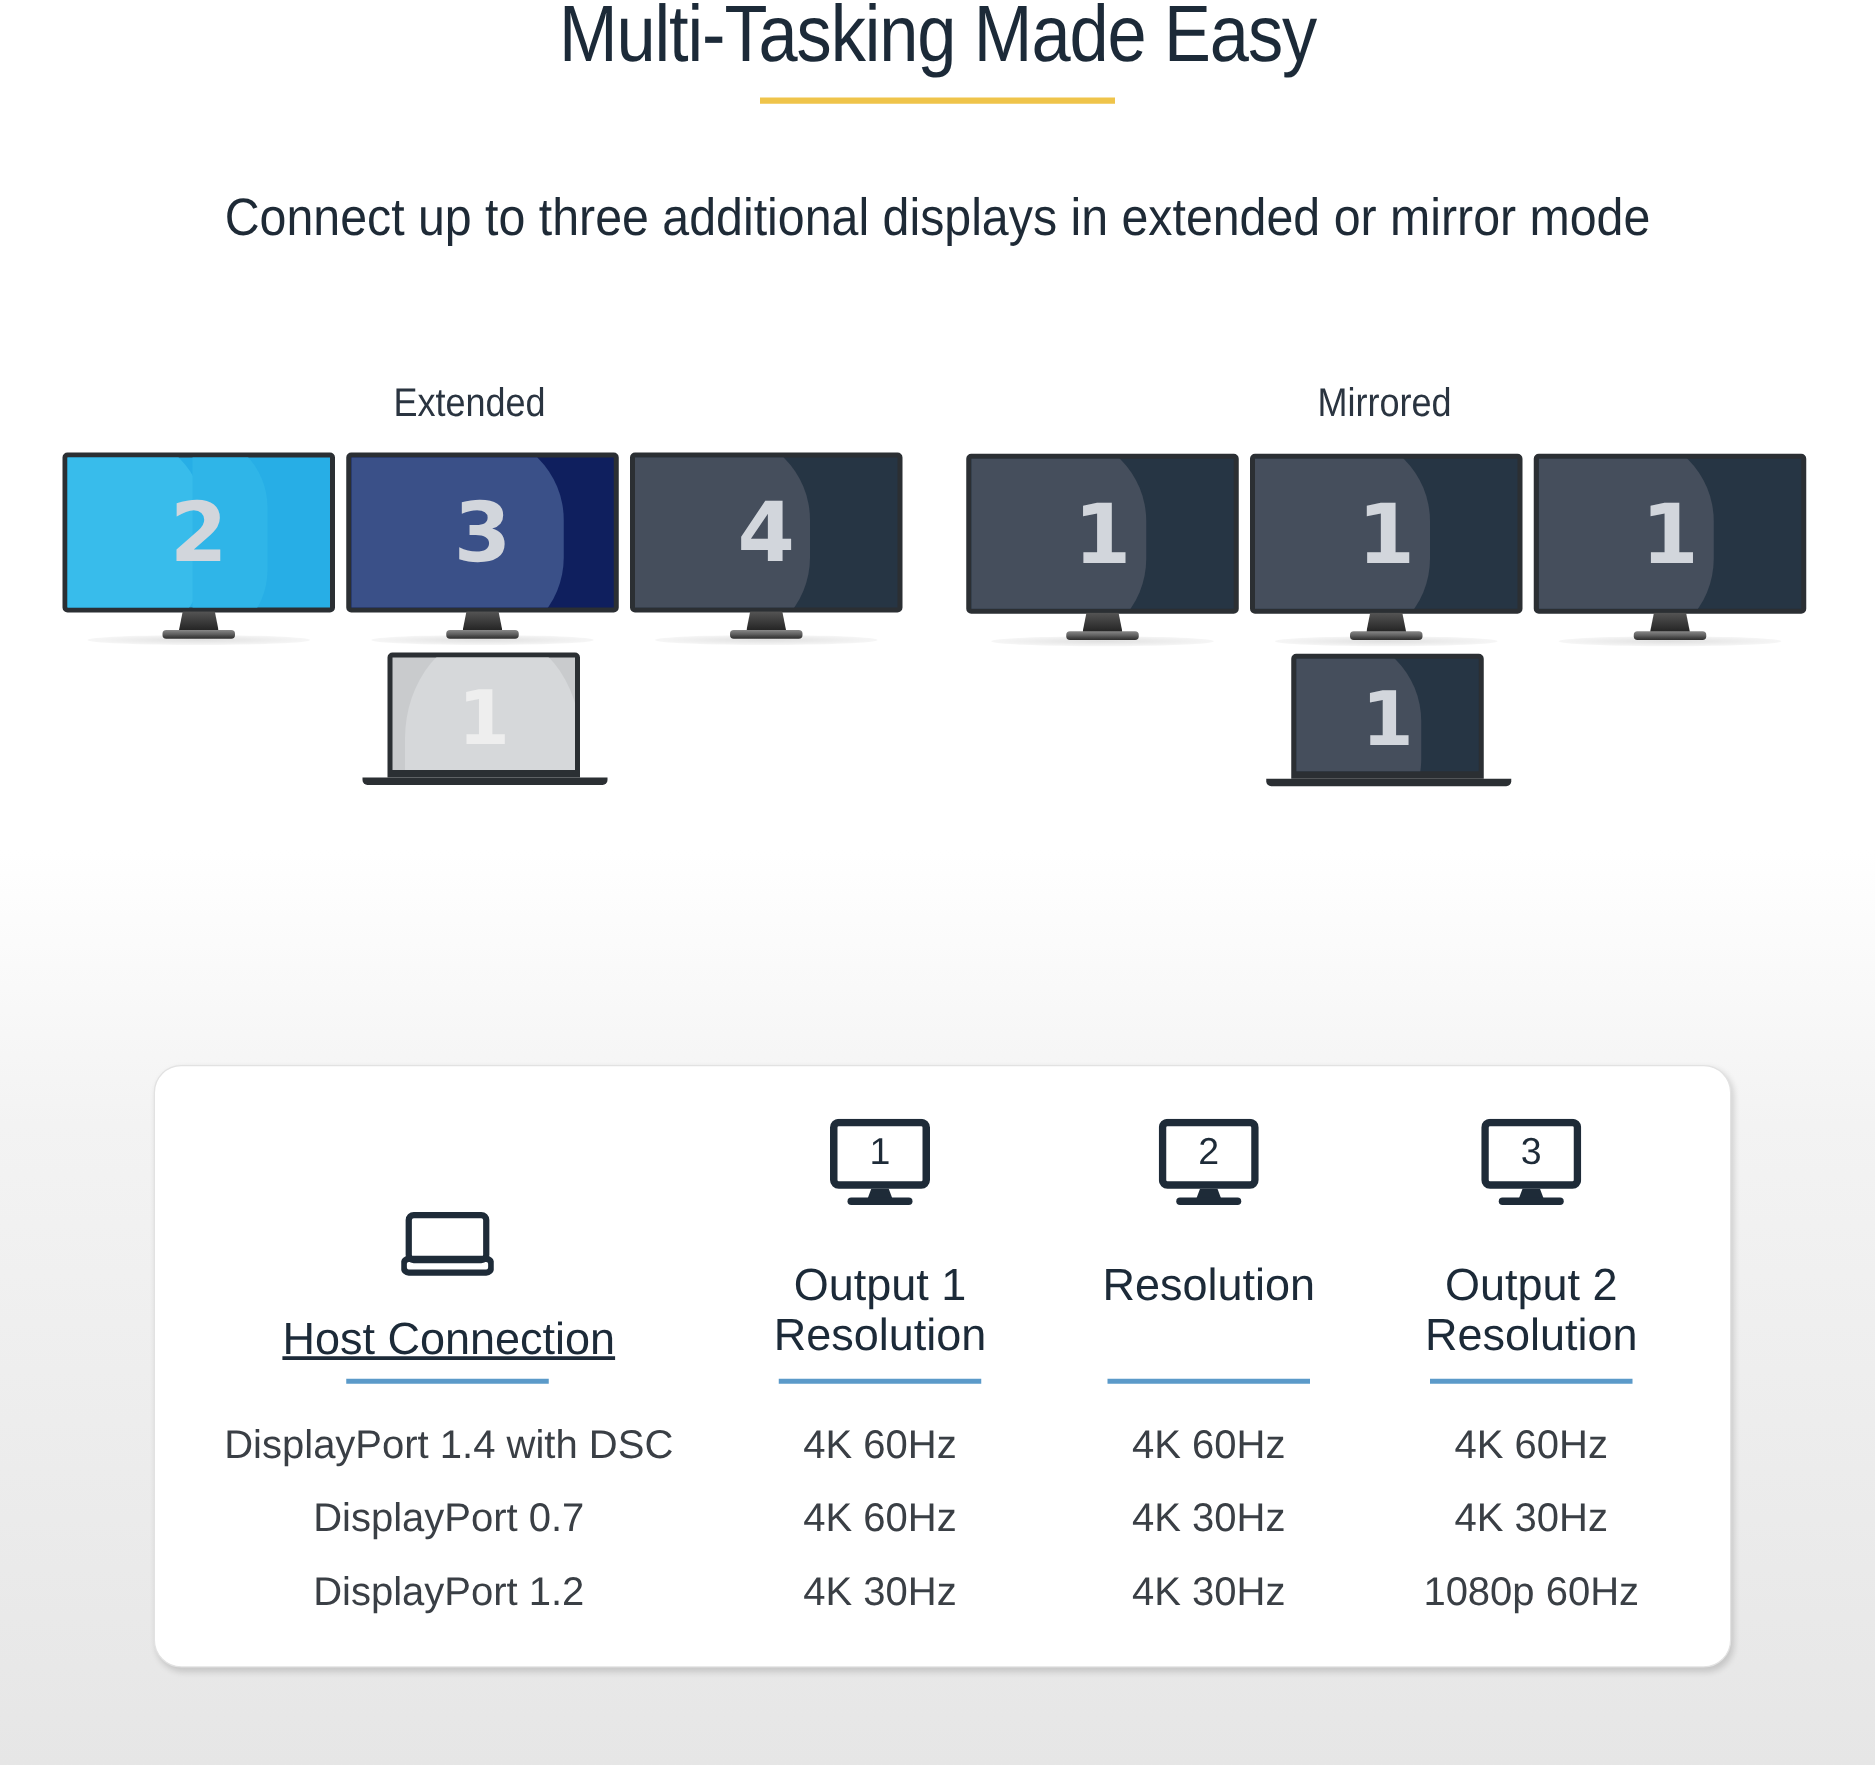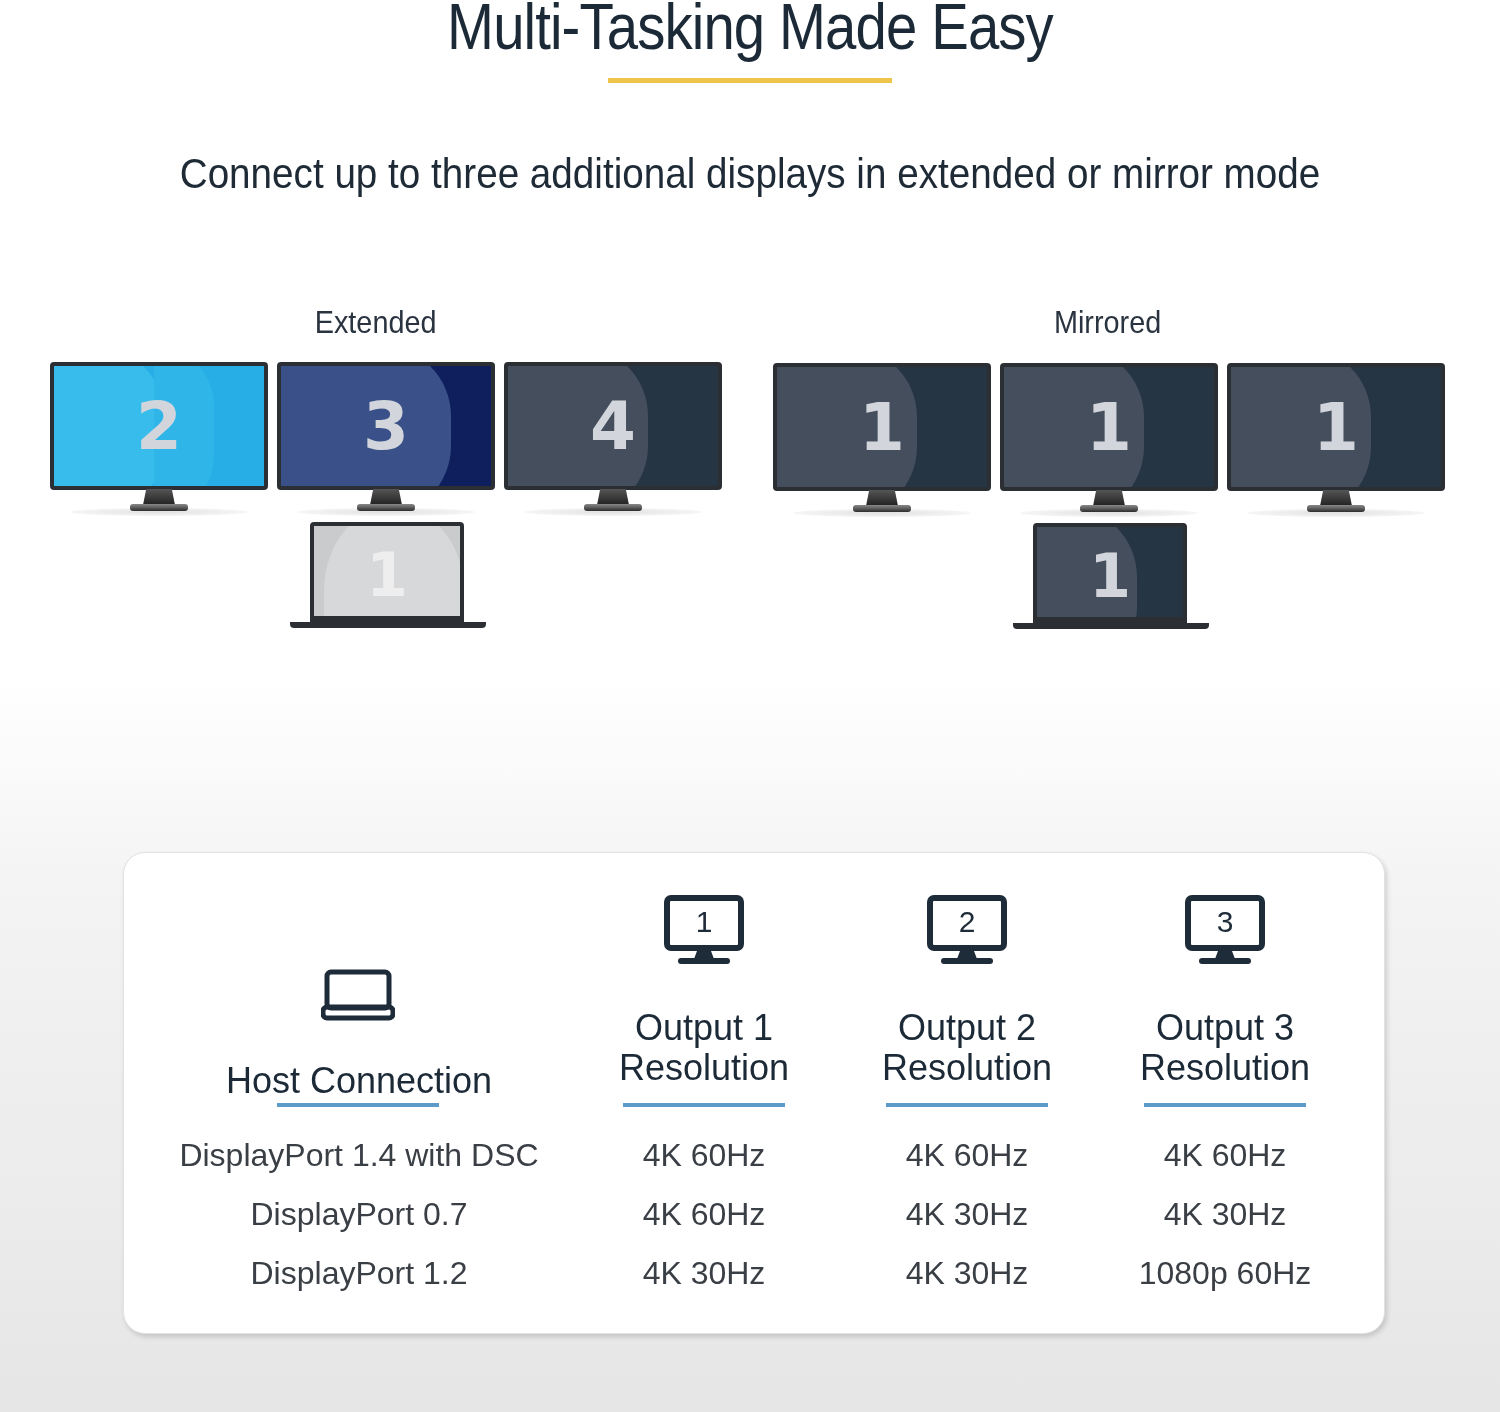--- a/index.html
+++ b/index.html
@@ -168,21 +168,21 @@
   <div class="deck"></div>
 </div>
 
 <div class="card">
 
   <div class="col" style="left:50px; width:370px;">
     <svg style="position:absolute; left:147px; top:116px;" width="74" height="52" viewBox="0 0 74 52">
       <rect x="6" y="3" width="62" height="36" rx="4" fill="none" stroke="#1e2b38" stroke-width="5"></rect>
       <rect x="2" y="38" width="70" height="11" rx="4" fill="none" stroke="#1e2b38" stroke-width="5"></rect>
     </svg>
-    <div class="col-head" style="top:208px;">
+    <div class="col-head" style="top:198px;text-decoration:underline;">
       <span>Host Connection</span>
     </div>
     <div class="col-rule" style="left:103px; width:162px; top:250px;"></div>
     <div class="cell" style="top:284px;">DisplayPort 1.4 with DSC</div>
     <div class="cell" style="top:343px;">DisplayPort 0.7</div>
     <div class="cell" style="top:402px;">DisplayPort 1.2</div>
   </div>
 
   <div class="col" style="left:470px; width:220px;">
     <svg style="position:absolute; left:70px; top:42px;" width="80" height="72" viewBox="0 0 80 72">
@@ -202,38 +202,37 @@
   </div>
 
   <div class="col" style="left:733px; width:220px;">
     <svg style="position:absolute; left:70px; top:42px;" width="80" height="72" viewBox="0 0 80 72">
       <rect x="3" y="3" width="74" height="50" rx="4" fill="none" stroke="#1e2b38" stroke-width="6"></rect>
       <polygon points="33,56 47,56 50,64 30,64" fill="#1e2b38"></polygon>
       <rect x="14" y="63" width="52" height="6" rx="3" fill="#1e2b38"></rect>
     </svg>
     <div style="position:absolute; left:0; right:0; top:52px; font-size:30px; color:#1e2b38;">2</div>
     <div class="col-head" style="top:155px;">
-      <div>Output 2</div>
       <div>Resolution</div>
     </div>
     <div class="col-rule" style="left:29px; width:162px; top:250px;"></div>
     <div class="cell" style="top:284px;">4K 60Hz</div>
     <div class="cell" style="top:343px;">4K 30Hz</div>
     <div class="cell" style="top:402px;">4K 30Hz</div>
   </div>
 
   <div class="col" style="left:991px; width:220px;">
     <svg style="position:absolute; left:70px; top:42px;" width="80" height="72" viewBox="0 0 80 72">
       <rect x="3" y="3" width="74" height="50" rx="4" fill="none" stroke="#1e2b38" stroke-width="6"></rect>
       <polygon points="33,56 47,56 50,64 30,64" fill="#1e2b38"></polygon>
       <rect x="14" y="63" width="52" height="6" rx="3" fill="#1e2b38"></rect>
     </svg>
     <div style="position:absolute; left:0; right:0; top:52px; font-size:30px; color:#1e2b38;">3</div>
     <div class="col-head" style="top:155px;">
-      <div>Output 3</div>
+      <div>Output 2</div>
       <div>Resolution</div>
     </div>
     <div class="col-rule" style="left:29px; width:162px; top:250px;"></div>
     <div class="cell" style="top:284px;">4K 60Hz</div>
     <div class="cell" style="top:343px;">4K 30Hz</div>
     <div class="cell" style="top:402px;">1080p 60Hz</div>
   </div>
 </div>
 
 </body></html>

